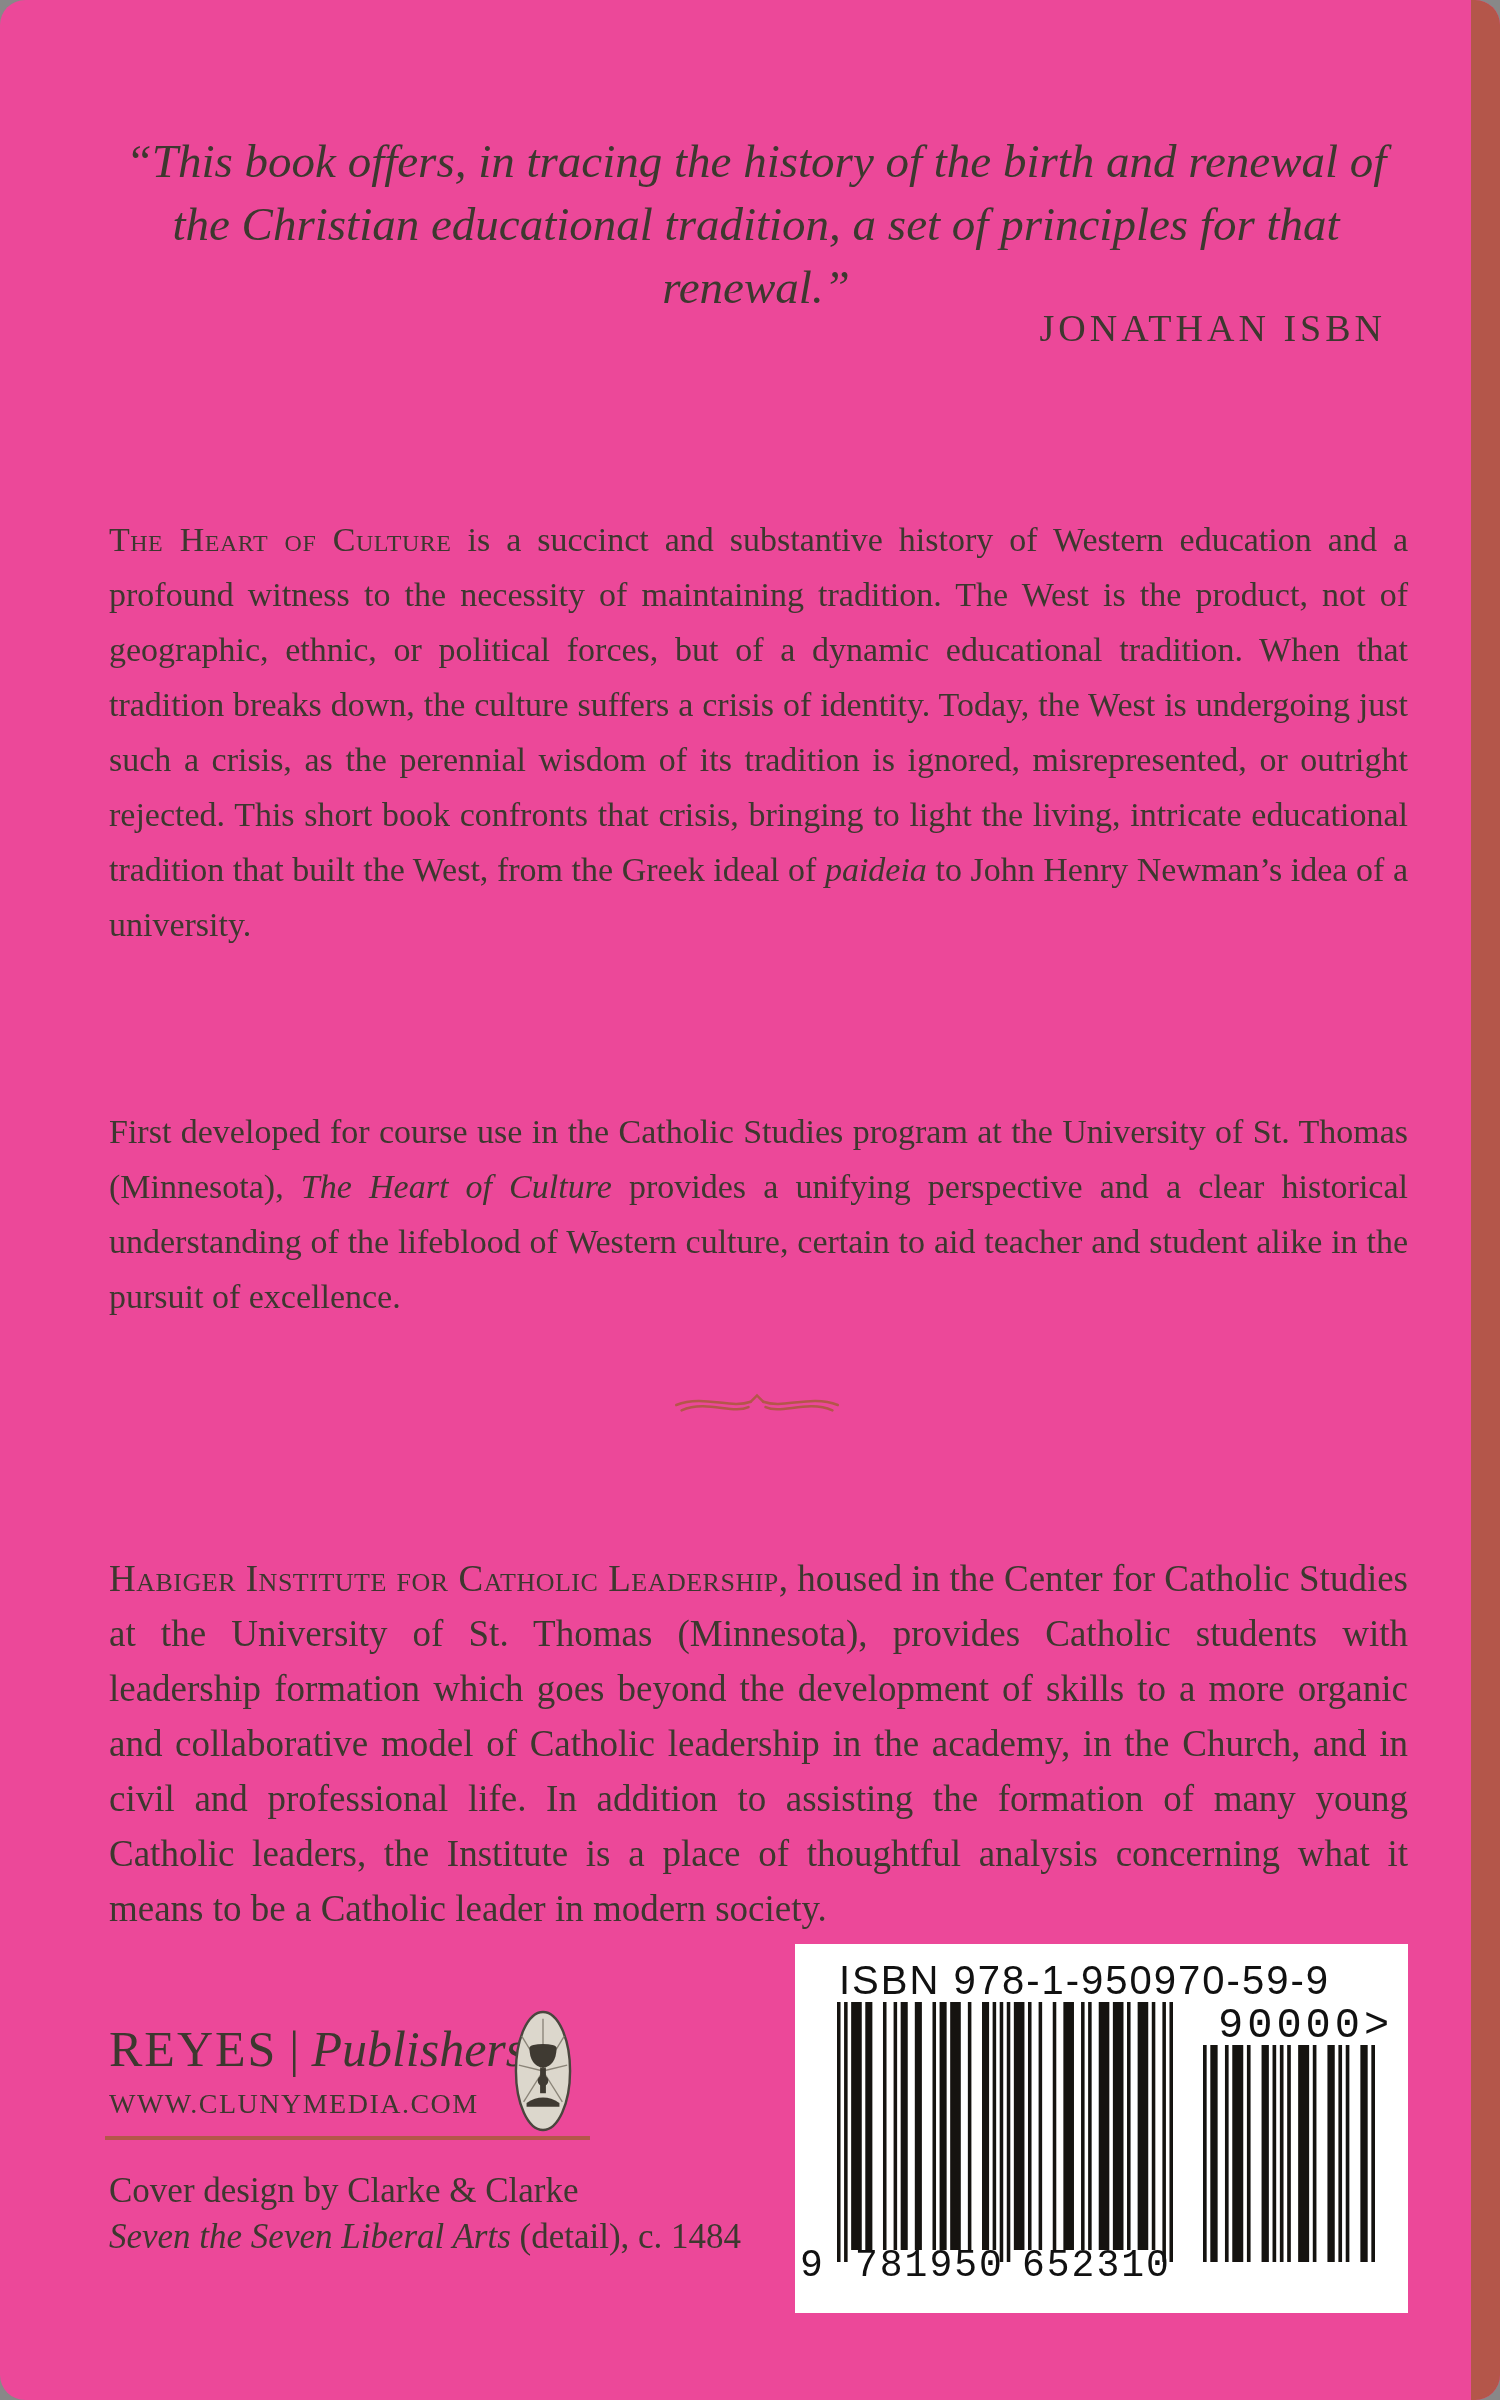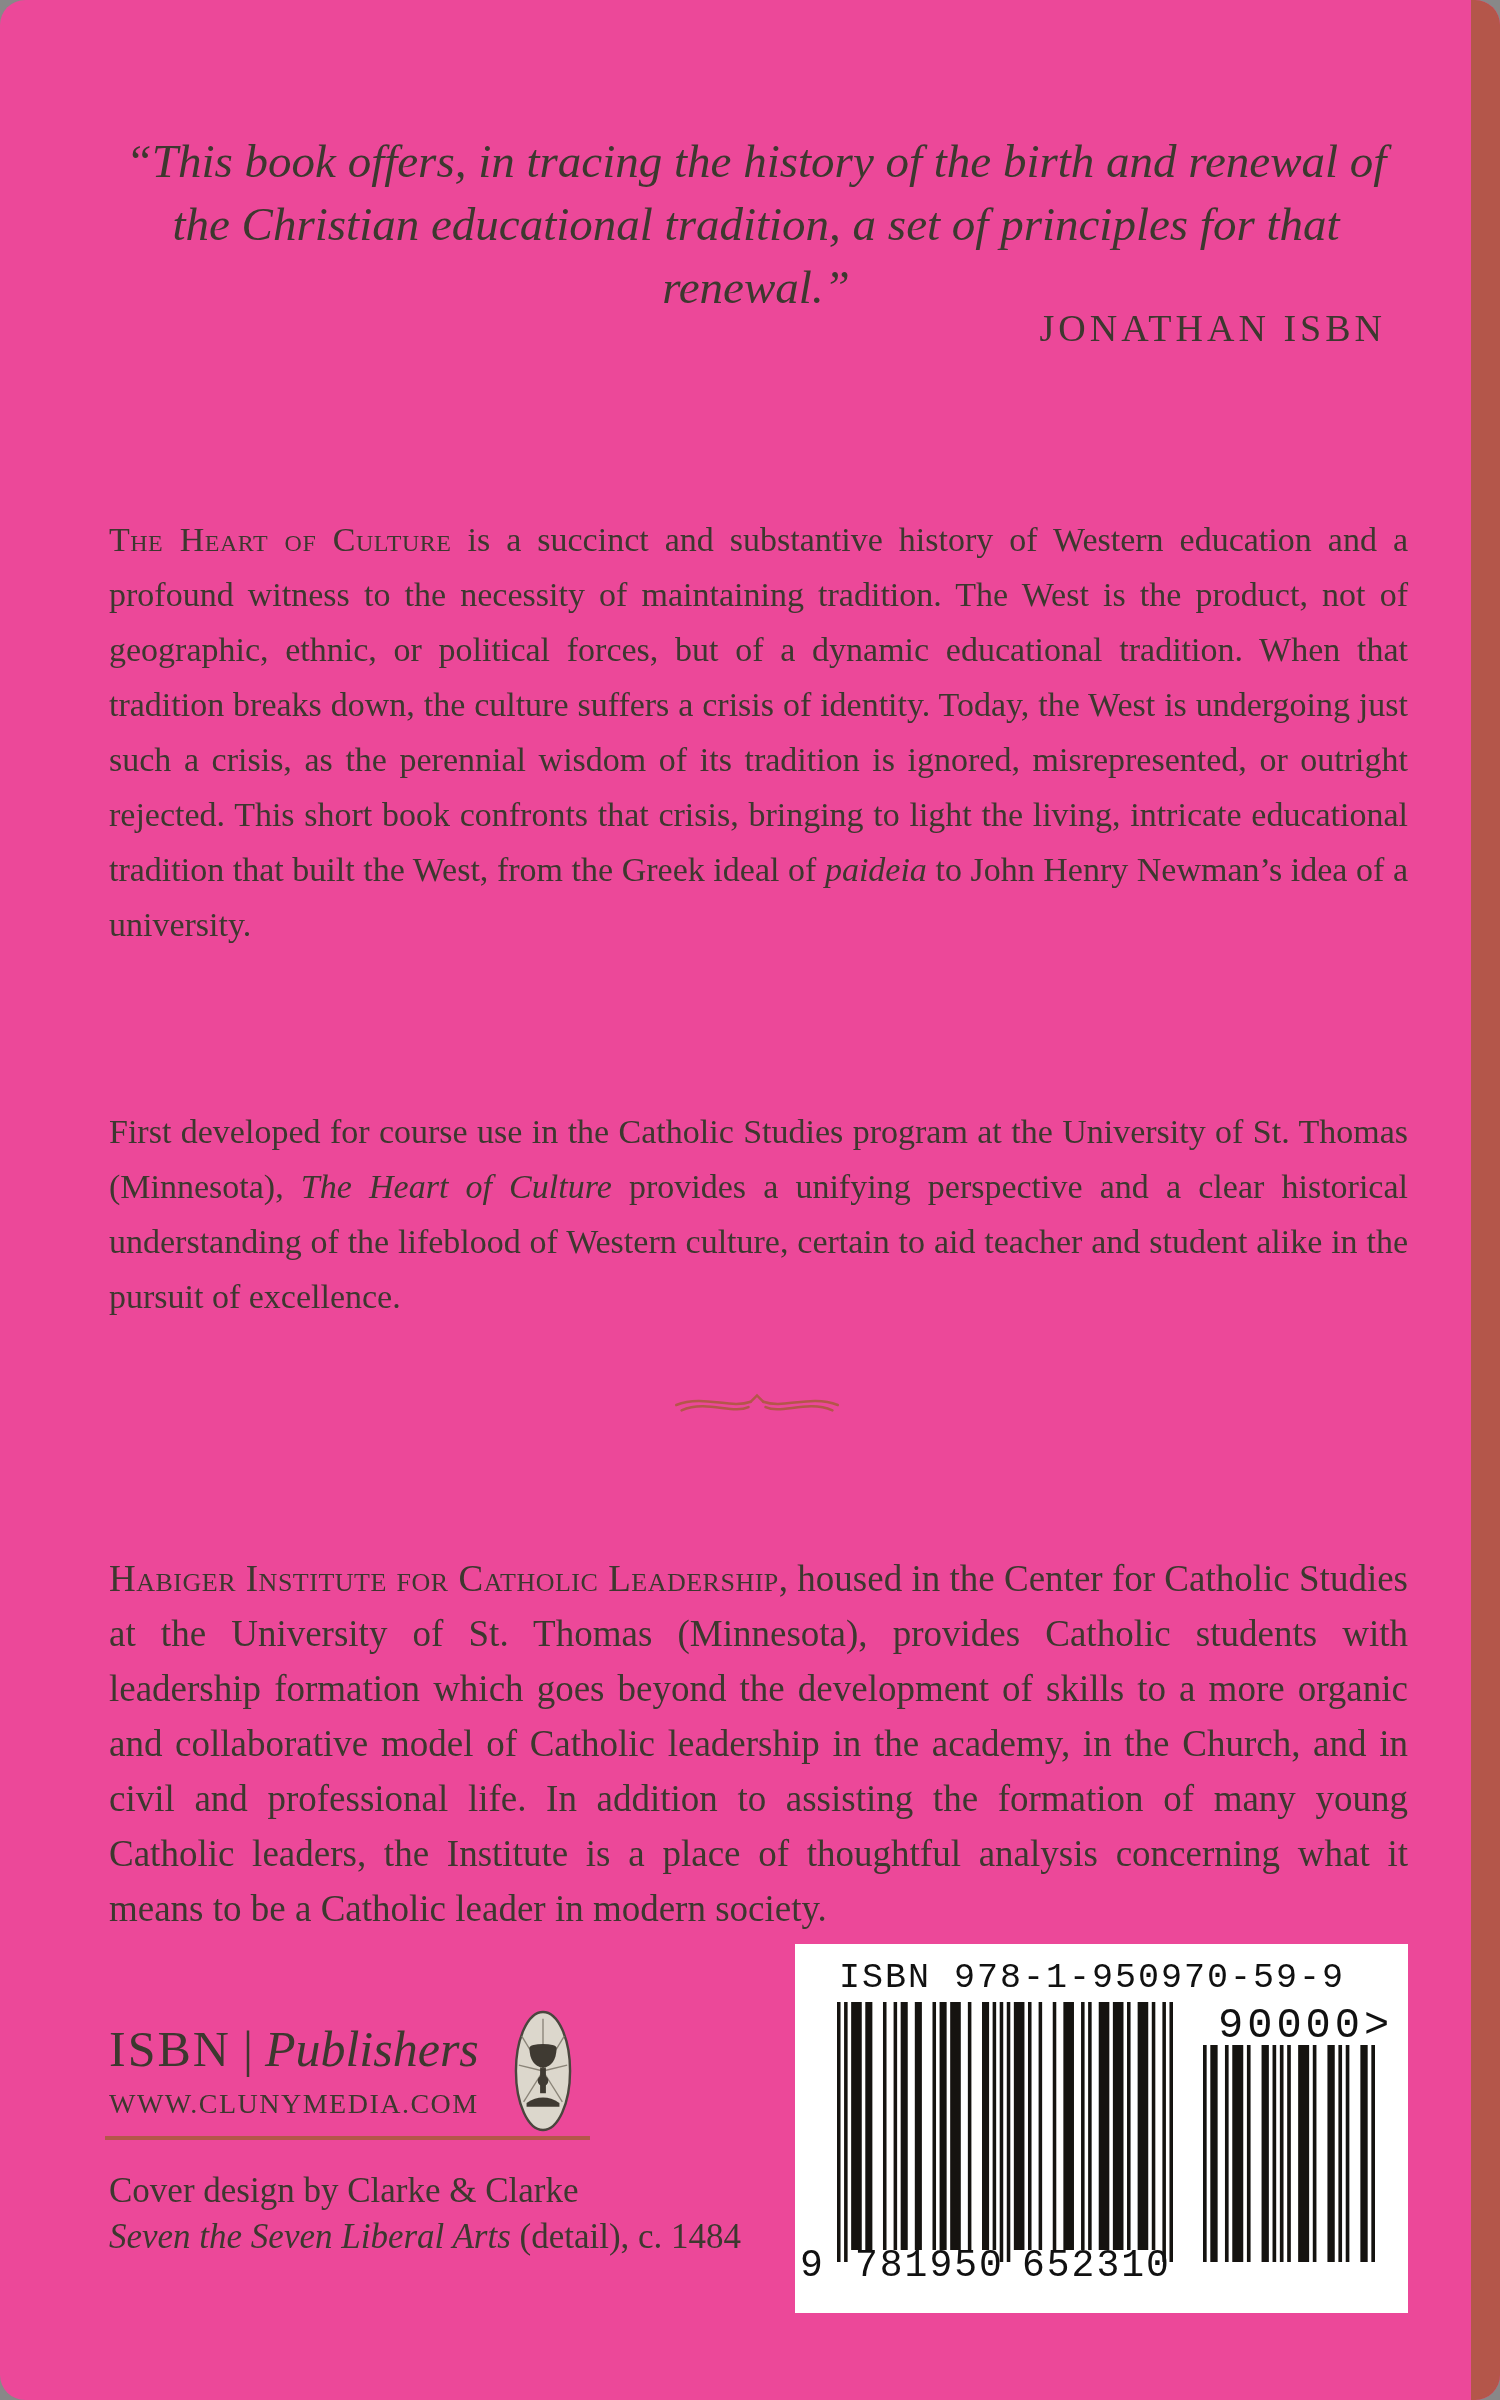--- a/index.html
+++ b/index.html
@@ -58,22 +58,22 @@
 
   #red-rule { left: 105px; top: 2136px; width: 485px; height: 4px; background: #b4564a; }
 
   #credits { left: 109px; top: 2168px; font-size: 35px; line-height: 46px; }
   .credit-line { white-space: nowrap; }
 
   
   #barcode-box { left: 795px; top: 1944px; width: 613px; height: 369px; background: #ffffff; }
   #isbn-text {
     left: 44px; top: 14px;
-    font-family: Liberation Mono, monospace;
-    font-size: 35px; letter-spacing: 2px; color: #111;
+    font-family: Liberation Sans, sans-serif;
+    font-size: 40px; letter-spacing: 2px; color: #111;
     white-space: nowrap;
   }
   #ean-svg { left: 42px; top: 58px; width: 336px; height: 260px; }
   .ean-digit {
     font-family: "Liberation Mono", monospace;
     font-size: 38px; letter-spacing: 2px; color: #111;
     top: 300px; white-space: nowrap;
   }
   #ean-digit-lead { left: 5px; }
   #ean-group1 { left: 60px; }
@@ -107,21 +107,21 @@
     <path d="M9,16 C33,6 57,20 72,13"></path>
     <path d="M74,8 L80,2 L86,8"></path>
     <path d="M86,8 C105,15 130,1 156,11"></path>
     <path d="M88,13 C103,20 127,6 151,16"></path>
   </svg>
 
   <p id="habiger-para" class="abs body-para"><span class="seg-smallcaps">Habiger Institute for Catholic Leadership</span><span class="seg-normal">, housed in the Center for Catholic Studies at the University of St. Thomas (Minnesota), provides Catholic students with leadership formation which goes beyond the development of skills to a more organic and collaborative model of Catholic leadership in the academy, in the Church, and in civil and professional life. In addition to assisting the formation of many young Catholic leaders, the Institute is a place of thoughtful analysis concerning what it means to be a Catholic leader in modern society.</span></p>
 
   <div id="publisher-block" class="abs">
     <div id="cluny-line">
-      <span id="cluny-name">ISBN</span><span id="cluny-sep">|</span><span id="cluny-type">Publishers</span>
+      <span id="cluny-name">REYES</span><span id="cluny-sep">|</span><span id="cluny-type">Publishers</span>
     </div>
     <div id="website-line">WWW.CLUNYMEDIA.COM</div>
   </div>
 
   <svg id="publisher-logo" class="abs" viewBox="0 0 60 128">
     <ellipse cx="30" cy="64" rx="28" ry="61" fill="#dcd7cc" stroke="#4a463e" stroke-width="2.5"></ellipse>
     <g stroke="#8a8478" stroke-width="1.4">
       <line x1="30" y1="64" x2="30" y2="10"></line>
       <line x1="30" y1="64" x2="52" y2="28"></line>
       <line x1="30" y1="64" x2="8" y2="28"></line>

